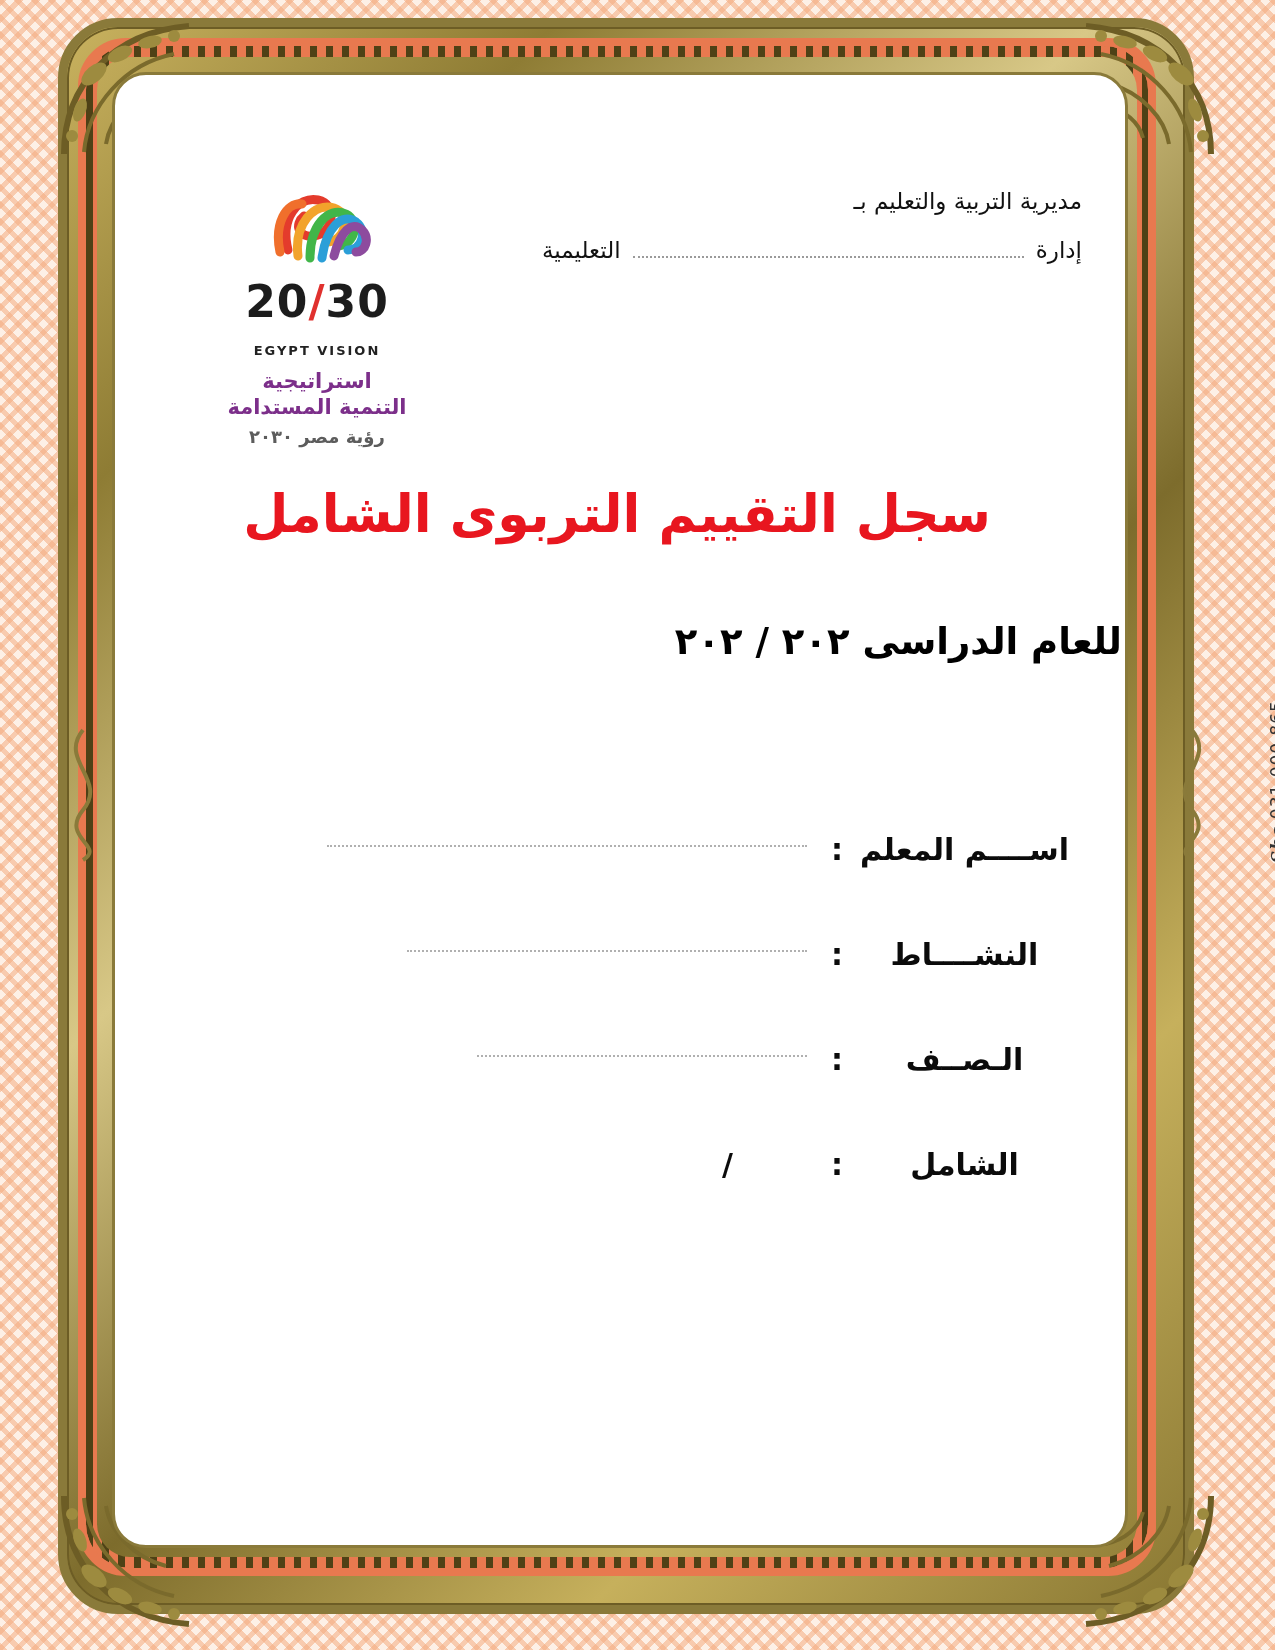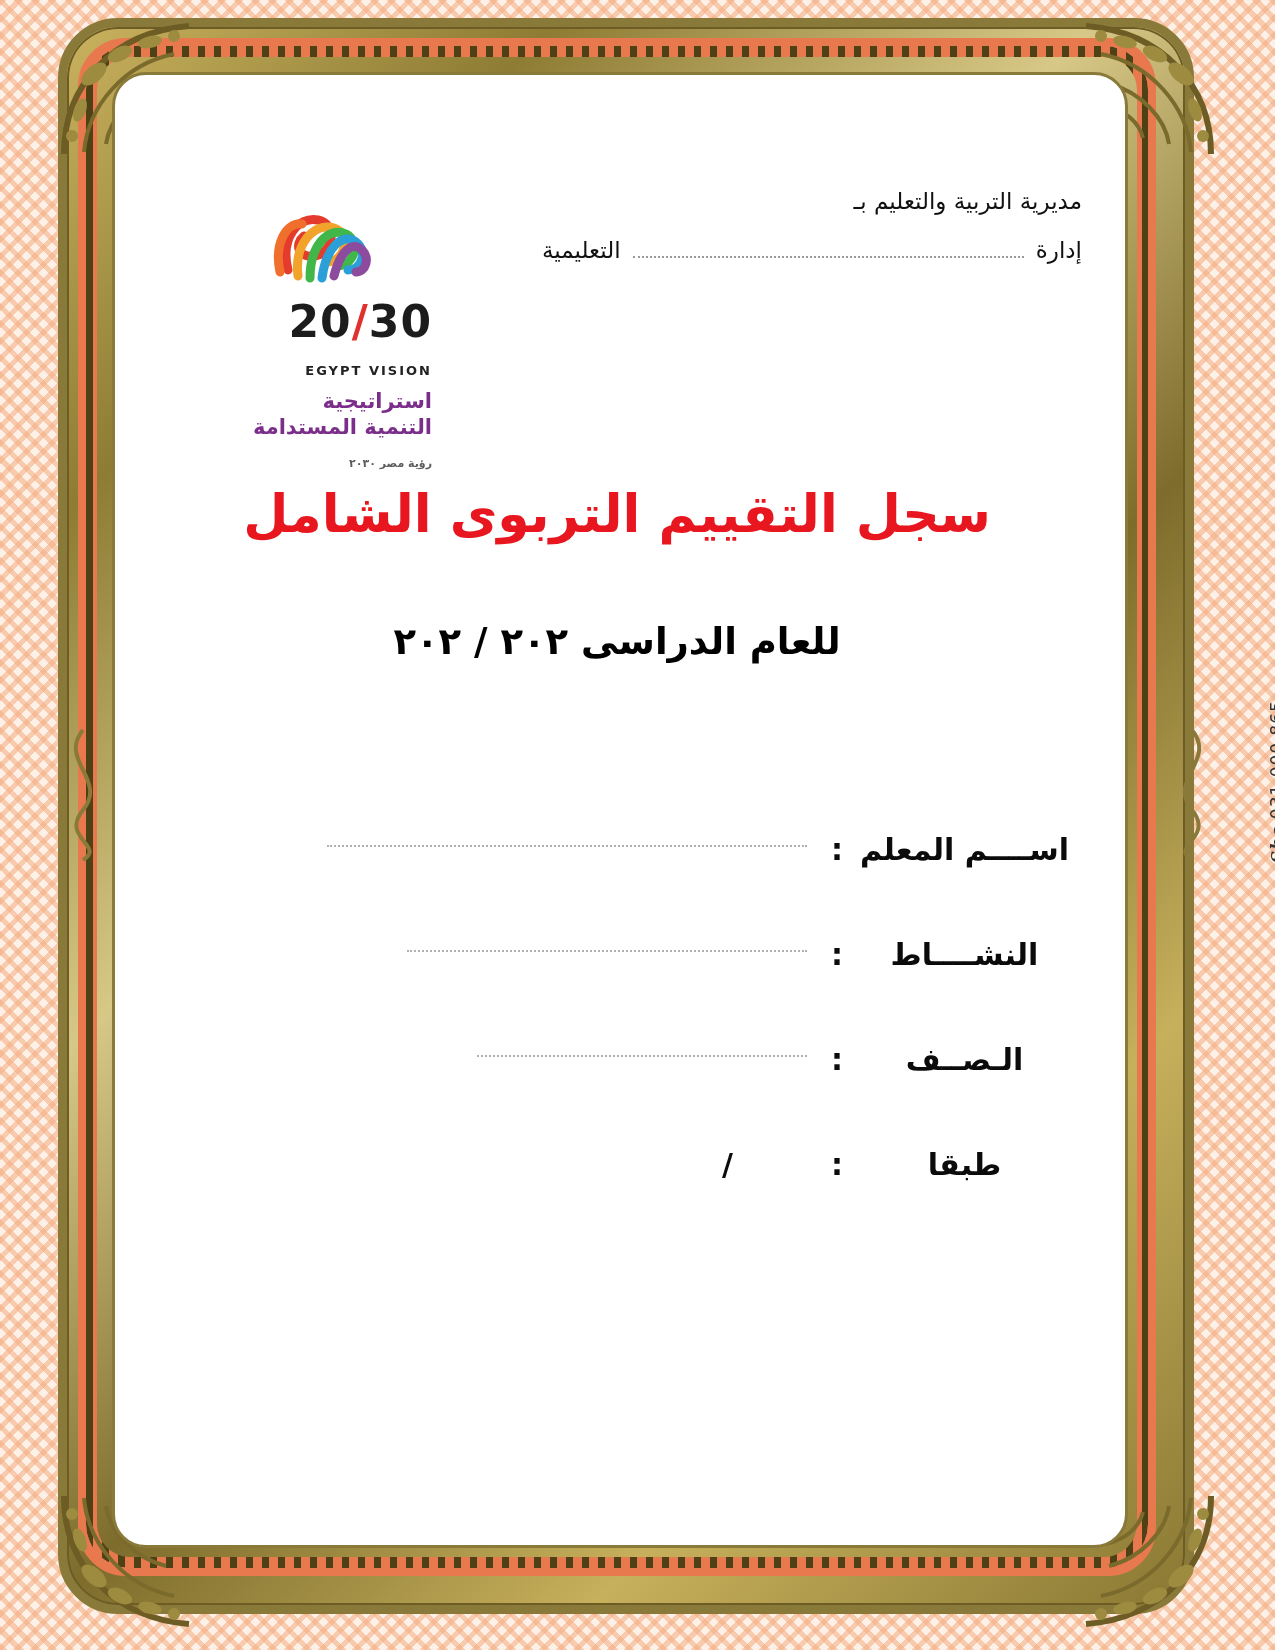--- a/index.html
+++ b/index.html
@@ -155,23 +155,24 @@
     border-bottom: 2px dotted #9a9a9a;
     height: 1px;
     margin: 0 6px 6px 6px;
     min-width: 60px;
   }
   .hword { font-weight: normal; }
 
   
   .logo {
     position: absolute;
-    top: 120px;
+    top: 100px;
     left: 90px;
     width: 230px;
+    text-align: center;
   }
   .logo-mark { width: 230px; height: 110px; }
   .logo-2030 {
     font-family: "DejaVu Sans", sans-serif;
     font-weight: bold;
     font-size: 44px;
     color: #1c1c1c;
     letter-spacing: 1px;
     line-height: 1;
     margin-top: -6px;
@@ -186,43 +187,43 @@
   }
   .logo-ar {
     margin-top: 10px;
     color: #7c2f8a;
     font-weight: bold;
     font-size: 21px;
     line-height: 1.25;
     direction: rtl;
   }
   .logo-ar .small {
-    font-size: 11px;
+    font-size: 18px;
     color: #5c5c5c;
     display: block;
-    margin-top: 16px;
+    margin-top: 5px;
   }
 
   
   .title-main {
     position: absolute;
     top: 412px;
     width: 100%;
     text-align: center;
     color: #e8161f;
     font-weight: bold;
     font-size: 52px;
     letter-spacing: 0px;
     direction: rtl;
   }
   .title-year {
     position: absolute;
     top: 548px;
     width: 100%;
-    text-align: center;
+    text-align: right;
     color: #000;
     font-weight: bold;
     font-size: 37px;
     direction: rtl;
     letter-spacing: 2px;
   }
   .title-decree {
     position: absolute;
     top: 642px;
     width: 100%;
@@ -422,21 +423,21 @@
         <span class="flabel">النشــــاط</span>
         <span class="colon">:</span>
         <span class="fdots" style="width:400px;"></span>
       </div>
       <div class="field">
         <span class="flabel">الـصــف</span>
         <span class="colon">:</span>
         <span class="fdots" style="width:330px;"></span>
       </div>
       <div class="field">
-        <span class="flabel">طبقا</span>
+        <span class="flabel">الشامل</span>
         <span class="colon">:</span>
         <span class="fslash">/</span>
       </div>
     </div>
   </div>
 
   <div class="side-orn s-left">
     <svg viewBox="0 0 70 150" xmlns="http://www.w3.org/2000/svg">
       <path d="M35 10 C10 40 60 60 35 90 C12 118 58 126 35 140" fill="none" stroke="#8a7a3a" stroke-width="4"></path>
     </svg>

